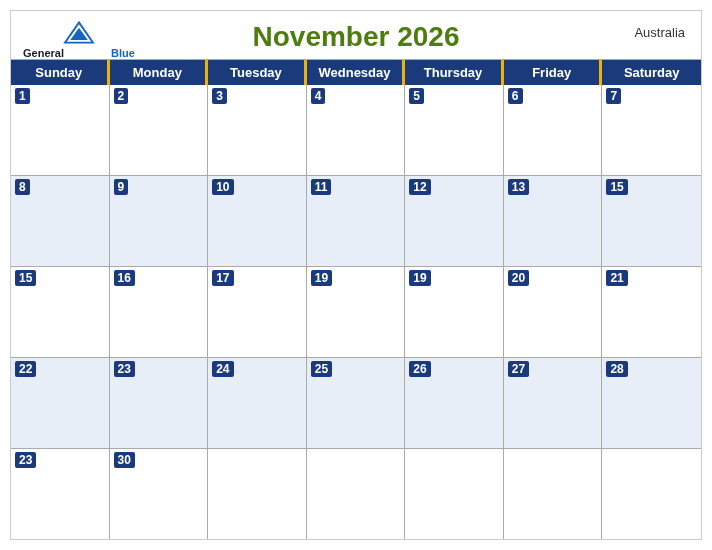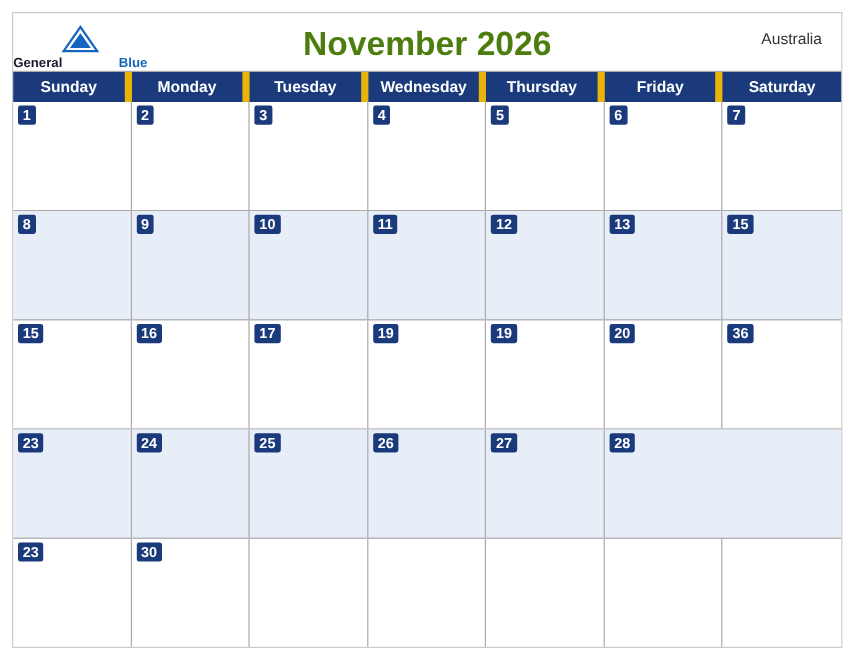--- a/index.html
+++ b/index.html
@@ -22,21 +22,21 @@
     }
     .cal-header {
       display: flex;
       align-items: center;
       justify-content: center;
       padding: 10px 16px 6px;
       position: relative;
     }
     .logo-area {
       position: absolute;
-      left: 0;
+      left: 12px;
       top: 8px;
       display: flex;
       flex-direction: column;
       align-items: center;
     }
     .logo-icon {
       width: 36px;
       height: 28px;
     }
     .country-label {
@@ -63,21 +63,21 @@
       display: grid;
       grid-template-columns: repeat(7, 1fr);
       background: #1a3a7c;
     }
     .day-header {
       color: #fff;
       text-align: center;
       font-size: 13px;
       font-weight: bold;
       padding: 5px 2px;
-      border-right: 6px solid #eab308;
+      border-right: 3px solid #eab308;
     }
     .day-header:last-child {
       border-right: none;
     }
     .weeks-container {
       flex: 1;
       display: flex;
       flex-direction: column;
     }
     .week-row {
@@ -203,24 +203,27 @@
           <div class="day-cell">
             <div class="day-number">19</div>
           </div>
           <div class="day-cell">
             <div class="day-number">19</div>
           </div>
           <div class="day-cell">
             <div class="day-number">20</div>
           </div>
           <div class="day-cell">
-            <div class="day-number">36</div>
+            <div class="day-number">21</div>
           </div>
         </div>
         <div class="week-row shaded">
+          <div class="day-cell">
+            <div class="day-number">22</div>
+          </div>
           <div class="day-cell">
             <div class="day-number">23</div>
           </div>
           <div class="day-cell">
             <div class="day-number">24</div>
           </div>
           <div class="day-cell">
             <div class="day-number">25</div>
           </div>
           <div class="day-cell">

